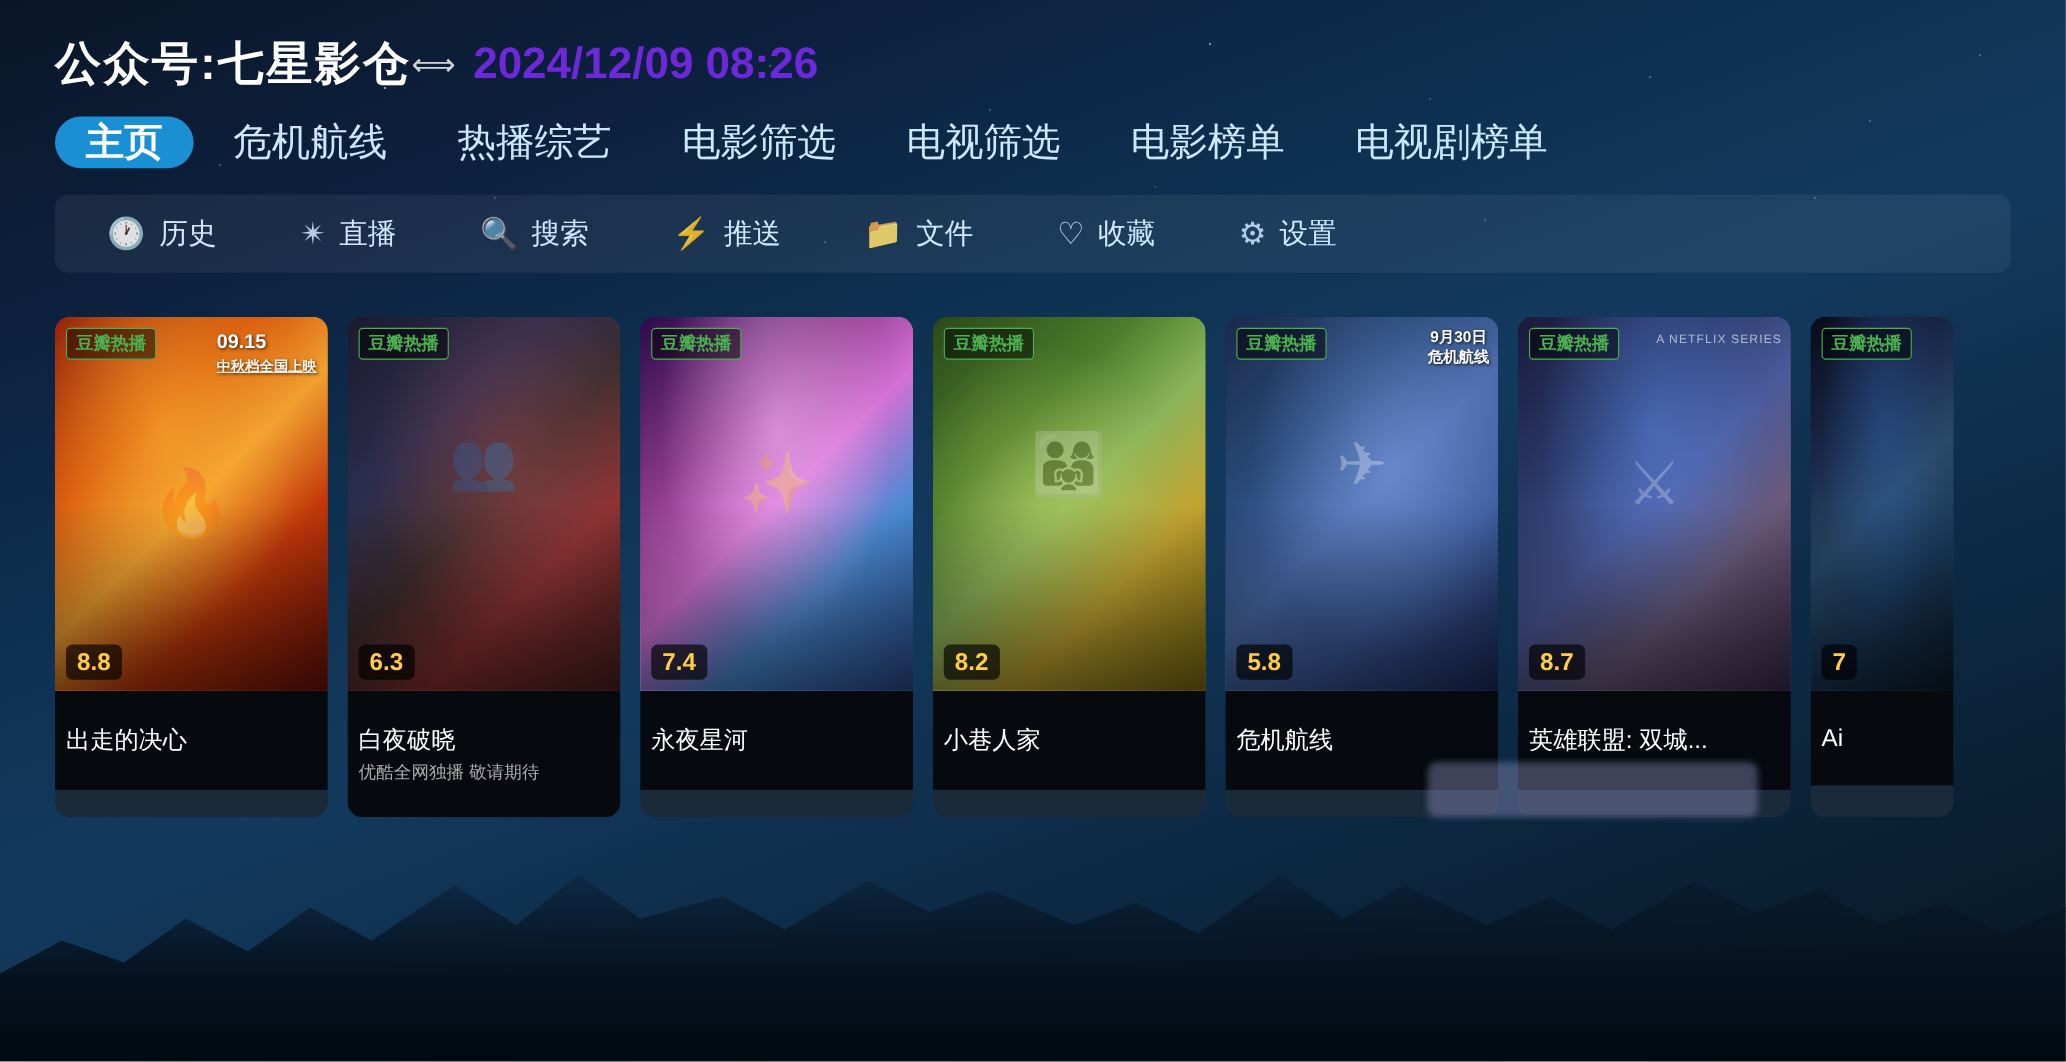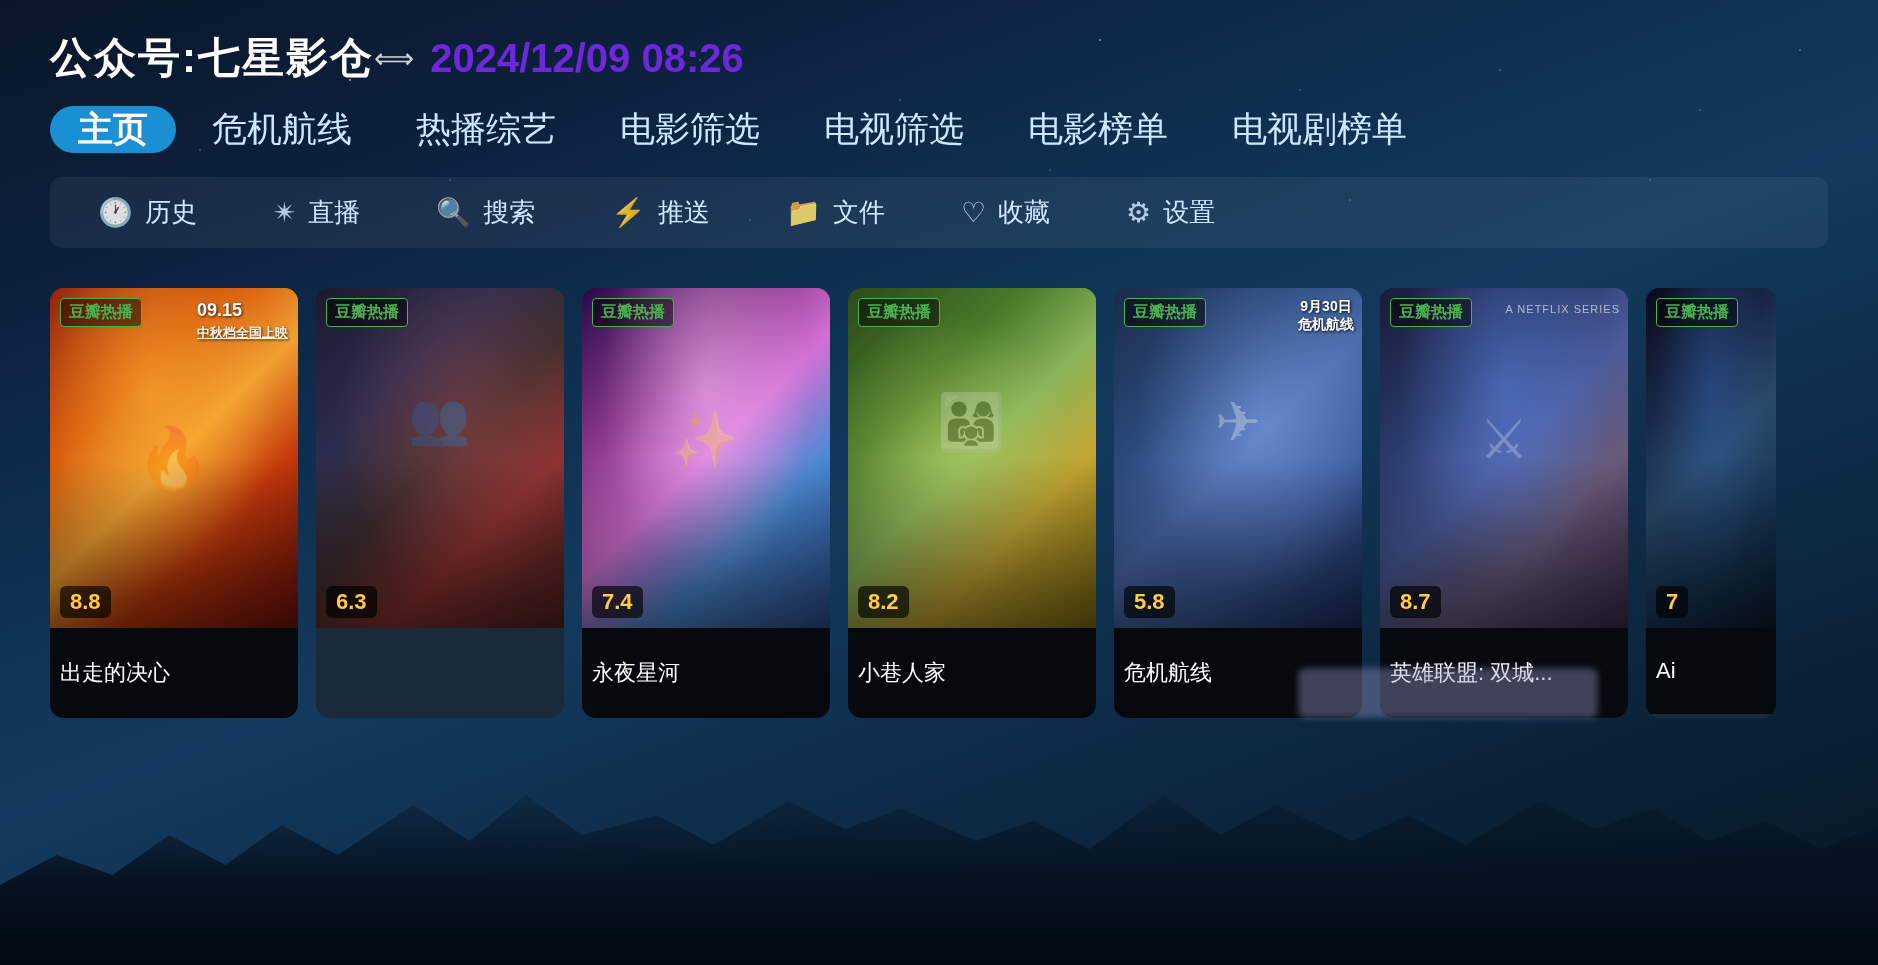--- a/index.html
+++ b/index.html
@@ -295,20 +295,24 @@
     <div class="movie-card">
       <div class="movie-poster poster-2">
         <div style="width:100%;height:100%;background:linear-gradient(135deg,#1a1a2e 0%,#2d2d4e 30%,#3d2d2e 50%,#8b3030 70%,#4a2020 100%);position:relative;">
           <div style="position:absolute;inset:0;background:radial-gradient(ellipse at 60% 40%,rgba(180,80,80,0.4) 0%,transparent 60%);"></div>
           <div style="position:absolute;inset:0;background:linear-gradient(to bottom,transparent 50%,rgba(0,0,0,0.5) 100%);"></div>
           <div style="position:absolute;top:30%;left:50%;transform:translateX(-50%);font-size:50px;opacity:0.25;">👥</div>
         </div>
         <div class="badge-douban">豆瓣热播</div>
         <div class="rating-badge">6.3</div>
       </div>
+      <div class="movie-title-bar">
+        白夜破晓
+        <div class="movie-subtitle">优酷全网独播 敬请期待</div>
+      </div>
     </div>
 
     <div class="movie-card">
       <div class="movie-poster poster-3">
         <div style="width:100%;height:100%;background:linear-gradient(135deg,#2a0a4a 0%,#8b3a8b 30%,#d470d4 50%,#4a8bd4 70%,#2a4a8b 100%);position:relative;">
           <div style="position:absolute;inset:0;background:radial-gradient(ellipse at 50% 30%,rgba(255,200,255,0.5) 0%,transparent 60%);"></div>
           <div style="position:absolute;inset:0;background:linear-gradient(to bottom,transparent 50%,rgba(0,0,0,0.5) 100%);"></div>
           <div style="position:absolute;top:35%;left:50%;transform:translateX(-50%);font-size:55px;opacity:0.3;">✨</div>
         </div>
         <div class="badge-douban">豆瓣热播</div>

